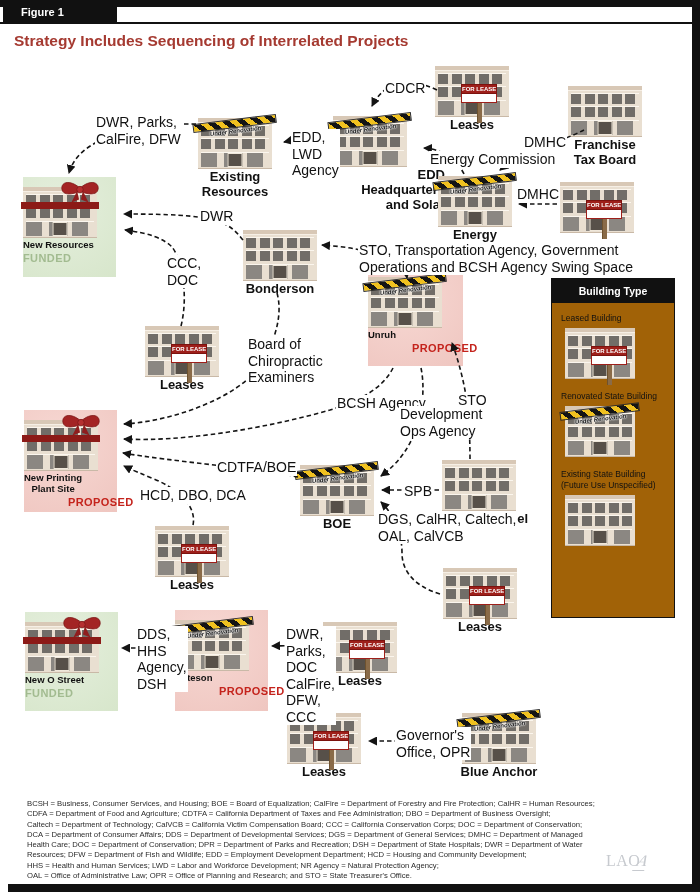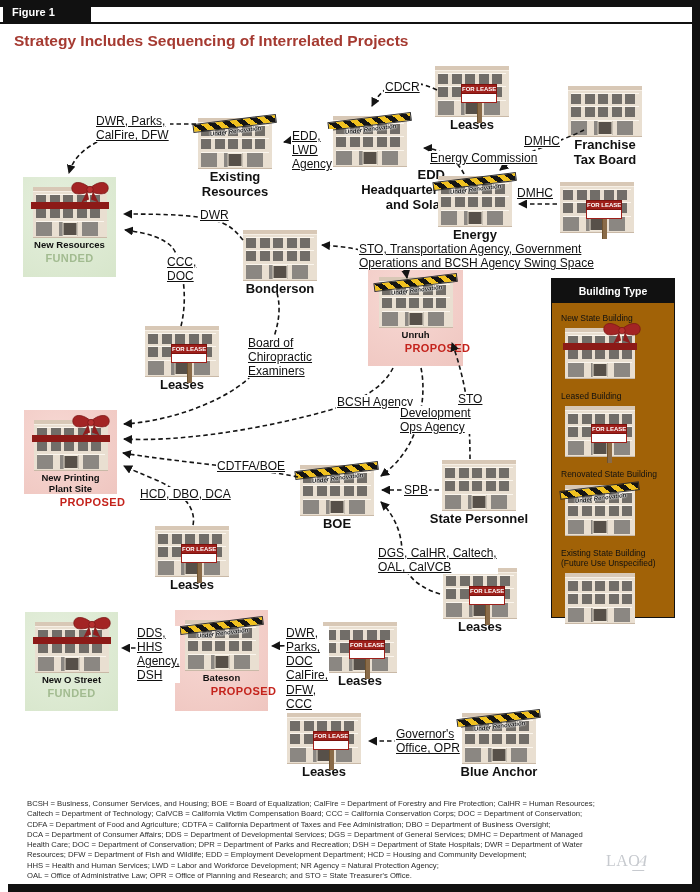--- a/index.html
+++ b/index.html
@@ -1,33 +1,33 @@
 <!DOCTYPE html>
 <html><head>
 <meta charset="utf-8">
 <style>
   html,body{margin:0;padding:0;background:#fff;}
   body{width:700px;height:892px;overflow:hidden;font-family:"Liberation Sans",sans-serif;position:relative;}
   #stage{position:absolute;left:0;top:0;width:700px;height:892px;background:#fff;}
 
   
   .top-strip{position:absolute;left:0;top:0;width:700px;height:7px;background:#111;z-index:6;}
-  .fig-tab{position:absolute;left:3px;top:0;width:88px;height:24px;background:#111;color:#fff;
-           font-size:11px;font-weight:bold;line-height:25px;padding-left:9px;box-sizing:border-box;z-index:7;}
+  .fig-tab{position:absolute;left:3px;top:0;width:114px;height:24px;background:#111;color:#fff;
+           font-size:11px;font-weight:bold;line-height:25px;padding-left:18px;box-sizing:border-box;z-index:7;}
   .top-rule{position:absolute;left:0;top:22px;width:700px;height:2px;background:#111;z-index:6;}
   .right-strip{position:absolute;left:692px;top:0;width:8px;height:892px;background:#111;z-index:6;}
   .bottom-strip{position:absolute;left:8px;top:884px;width:692px;height:8px;background:#111;z-index:6;}
   .fig-title{position:absolute;left:14px;top:32px;font-size:15.5px;font-weight:bold;color:#a53a31;z-index:5;}
 
   
   .node{position:absolute;width:74px;z-index:1;}
   .node-label{position:absolute;top:52px;left:50%;transform:translateX(-50%);width:118px;text-align:center;
               font-size:13px;font-weight:bold;color:#111;white-space:pre-line;line-height:1.14;}
   .node-label.left{left:0;transform:none;text-align:right;width:112px;}
-  .node-box{position:absolute;display:flex;flex-direction:column;align-items:center;box-sizing:border-box;
+  .node-box{position:absolute;display:flex;flex-direction:column;align-items:flex-start;box-sizing:border-box;
             padding-top:10px;z-index:1;}
   .node-box.funded{background:radial-gradient(circle at 38% 30%, #e5efdd, #d7e6cb);}
   .node-box.proposed{background:radial-gradient(circle at 38% 30%, #f7d8d3, #efc6c0);}
   .box-name{margin-top:3px;font-size:9.5px;font-weight:bold;color:#111;text-align:center;white-space:pre-line;line-height:1.15;}
   .box-status{margin-top:1px;font-size:11px;font-weight:bold;letter-spacing:.4px;}
   .node-box.funded .box-status{color:#a2bb90;}
   .node-box.proposed .box-status{color:#c4231c;margin-left:44px;}
 
   
   .bld{width:74px;height:50px;background:#e9dfd1;position:relative;box-shadow:0 1px 0 #c9b9a7;flex:none;}
@@ -51,22 +51,22 @@
   
   .bld.type-lease .sign{display:block;position:absolute;left:26px;top:18px;width:36px;z-index:3;}
   .bld.type-lease .sign-top{background:#9e1f1a;color:#fff;font-size:6px;font-weight:bold;text-align:center;
         padding:1px 0;border:1px solid #7c120e;white-space:nowrap;overflow:hidden;}
   .bld.type-lease .sign-bottom{background:#fff;height:8px;border:1px solid #9e1f1a;border-top:none;}
   .bld.type-lease .post{width:4px;height:20px;background:#8a6b48;border-left:1px solid #6e522f;margin:0 auto;}
 
   
   #arrow-layer{position:absolute;left:0;top:0;z-index:2;pointer-events:none;}
   .arrow{fill:none;stroke:#141414;stroke-width:1.6;stroke-dasharray:4.5 3;}
-  .arrow-label{position:absolute;z-index:3;background:#fff;color:#111;font-size:12px;line-height:1.18;
-               white-space:pre-line;padding:0 1px;text-decoration:underline;}
+  .arrow-label{position:absolute;z-index:3;background:#fff;color:#111;font-size:14px;line-height:1.18;
+               white-space:pre-line;padding:0 1px;}
 
   
   #legend{position:absolute;left:551px;top:278px;width:124px;height:340px;border:1.5px solid #111;background:#a16207;
           box-sizing:border-box;z-index:2;}
   #legend-title{background:#111;color:#fff;font-size:10.5px;font-weight:bold;text-align:center;padding:6px 0;}
   #legend-items{padding:10px 9px 0 9px;}
   .legend-item{margin-bottom:13px;}
   .legend-item .li-label{font-size:8.5px;color:#111;margin-bottom:5px;white-space:pre-line;line-height:1.2;}
   .legend-item .bld{margin-left:4px;width:70px;}
 
@@ -362,21 +362,21 @@
 
     <div class="tape">
       <div class="stripes"></div>
       <div class="tape-text">Under Renovation</div>
     </div>
 
   </div>
         <div class="box-name">Unruh</div>
         <div class="box-status">PROPOSED</div>
       </div>
-      <div class="node-box proposed" style="left: 24px; top: 410px; width: 93px; height: 84px;">
+      <div class="node-box proposed" style="left: 24px; top: 410px; width: 93px; height: 102px;">
         <div class="bld type-new">
     <div class="roof"></div>
     <div class="floor f1"></div>
     <div class="floor f2"></div>
     <div class="floor f3">
             <div class="door"></div>
           </div>
     <div class="ribbon"></div>
     <svg class="bow" viewBox="0 0 44 26">
       <path d="M22,10 C12,1 2,3 3,11 C4,18 14,17 22,13 Z" fill="#a32424" stroke="#7a1515" stroke-width="0.8"></path>
@@ -482,60 +482,40 @@
       <div class="arrow-label" style="left: 247px; top: 336px;">Board of
 Chiropractic
 Examiners</div>
       <div class="arrow-label" style="left: 336px; top: 395px;">BCSH Agency</div>
       <div class="arrow-label" style="left: 399px; top: 406px;">Development
 Ops Agency</div>
       <div class="arrow-label" style="left: 457px; top: 392px;">STO</div>
       <div class="arrow-label" style="left: 403px; top: 483px;">SPB</div>
       <div class="arrow-label" style="left: 216px; top: 459px;">CDTFA/BOE</div>
       <div class="arrow-label" style="left: 139px; top: 487px;">HCD, DBO, DCA</div>
-      <div class="arrow-label" style="left: 377px; top: 546px;">DGS, CalHR, Caltech,
+      <div class="arrow-label" style="left: 377px; top: 511px;">DGS, CalHR, Caltech,
 OAL, CalVCB</div>
       <div class="arrow-label" style="left: 136px; top: 626px;">DDS,
 HHS
 Agency,
 DSH</div>
       <div class="arrow-label" style="left: 285px; top: 626px;">DWR,
 Parks,
 DOC
 CalFire,
 DFW,
 CCC</div>
       <div class="arrow-label" style="left: 395px; top: 727px;">Governor's
 Office, OPR</div>
     </div>
 
   <div id="legend">
     <div id="legend-title">Building Type</div>
     <div id="legend-items">
         <div class="legend-item">
-          <div class="li-label">New State Building</div>
-          <div class="bld type-new">
-    <div class="roof"></div>
-    <div class="floor f1"></div>
-    <div class="floor f2"></div>
-    <div class="floor f3">
-              <div class="door"></div>
-            </div>
-    <div class="ribbon"></div>
-    <svg class="bow" viewBox="0 0 44 26">
-      <path d="M22,10 C12,1 2,3 3,11 C4,18 14,17 22,13 Z" fill="#a32424" stroke="#7a1515" stroke-width="0.8"></path>
-      <path d="M22,10 C32,1 42,3 41,11 C40,18 30,17 22,13 Z" fill="#a32424" stroke="#7a1515" stroke-width="0.8"></path>
-      <path d="M19,13 L13,25 L21,22 Z" fill="#8f1d1d"></path>
-      <path d="M25,13 L31,25 L23,22 Z" fill="#8f1d1d"></path>
-      <circle cx="22" cy="11.5" r="3.4" fill="#b53030" stroke="#7a1515" stroke-width="0.8"></circle>
-    </svg>
-
-  </div>
-        </div>
-        <div class="legend-item">
           <div class="li-label">Leased Building</div>
           <div class="bld type-lease">
     <div class="roof"></div>
     <div class="floor f1"></div>
     <div class="floor f2"></div>
     <div class="floor f3">
               <div class="door"></div>
             </div>
 
     <div class="sign">
@@ -573,22 +553,22 @@
               <div class="door"></div>
             </div>
 
   </div>
         </div>
       </div>
   </div>
 
   <div id="footer">
       <div>BCSH = Business, Consumer Services, and Housing; BOE = Board of Equalization; CalFire = Department of Forestry and Fire Protection; CalHR = Human Resources;</div>
+      <div>CDFA = Department of Food and Agriculture; CDTFA = California Department of Taxes and Fee Administration; DBO = Department of Business Oversight;</div>
       <div>Caltech = Department of Technology; CalVCB = California Victim Compensation Board; CCC = California Conservation Corps; DOC = Department of Conservation;</div>
-      <div>CDFA = Department of Food and Agriculture; CDTFA = California Department of Taxes and Fee Administration; DBO = Department of Business Oversight;</div>
       <div>DCA = Department of Consumer Affairs; DDS = Department of Developmental Services; DGS = Department of General Services; DMHC = Department of Managed</div>
       <div>Health Care; DOC = Department of Conservation; DPR = Department of Parks and Recreation; DSH = Department of State Hospitals; DWR = Department of Water</div>
       <div>Resources;  DFW = Department of Fish and Wildlife; EDD = Employment Development Department; HCD = Housing and Community Development;</div>
       <div>HHS = Health and Human Services; LWD = Labor and Workforce Development; NR Agency = Natural Protection Agency;</div>
       <div>OAL = Office of Administrative Law; OPR = Office of Planning and Research; and STO = State Treasurer's Office.</div>
     </div>
   <div id="logo"><span>LAO</span><span class="mark">A</span></div>
 </div>
 
 </body></html>

